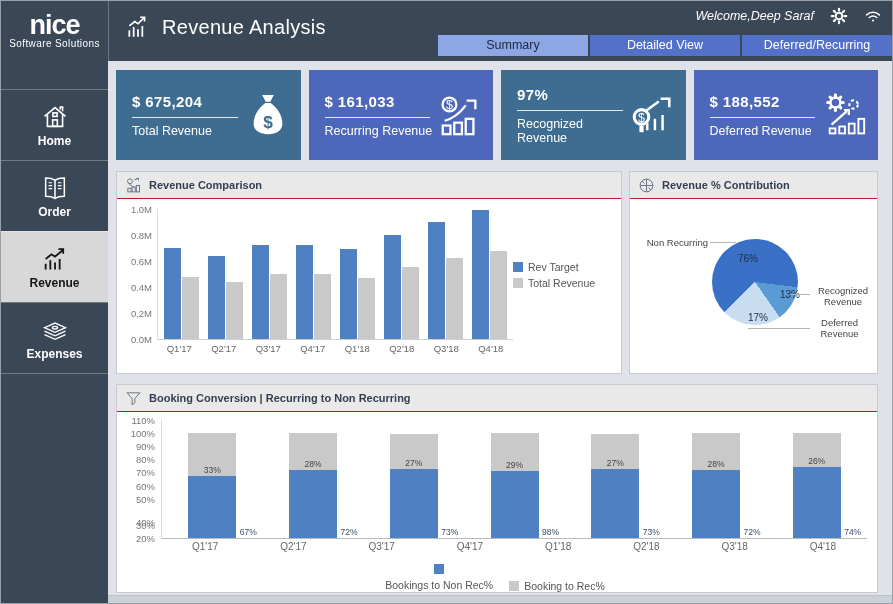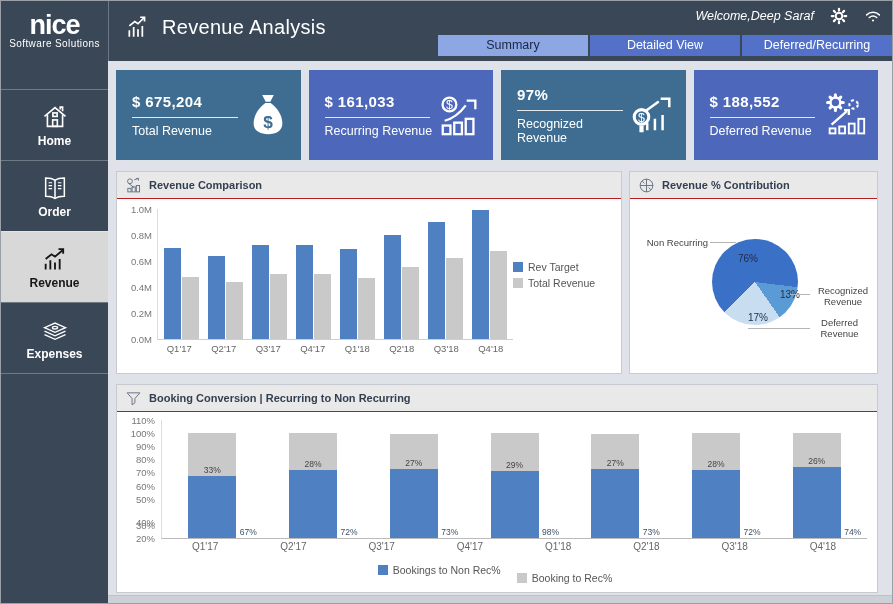--- a/index.html
+++ b/index.html
@@ -449,21 +449,21 @@
                 <span>Q3'17</span>
                 <span>Q4'17</span>
                 <span>Q1'18</span>
                 <span>Q2'18</span>
                 <span>Q3'18</span>
                 <span>Q4'18</span>
               </div>
           </div>
         </div>
         <div class="bk-legend" id="bkLegend">
-            <div class="lg-item" style="margin-bottom: 16px;">
+            <div class="lg-item" style="margin-bottom: 16px; flex-direction: column;">
               <span class="lg-sq" style="background-color: rgb(79, 129, 194);"></span>
               <span>Bookings to Non Rec%</span>
             </div>
             <div class="lg-item" style="margin-bottom: 0px;">
               <span class="lg-sq" style="background-color: rgb(201, 201, 201);"></span>
               <span>Booking to Rec%</span>
             </div>
           </div>
       </div>
     </section>

